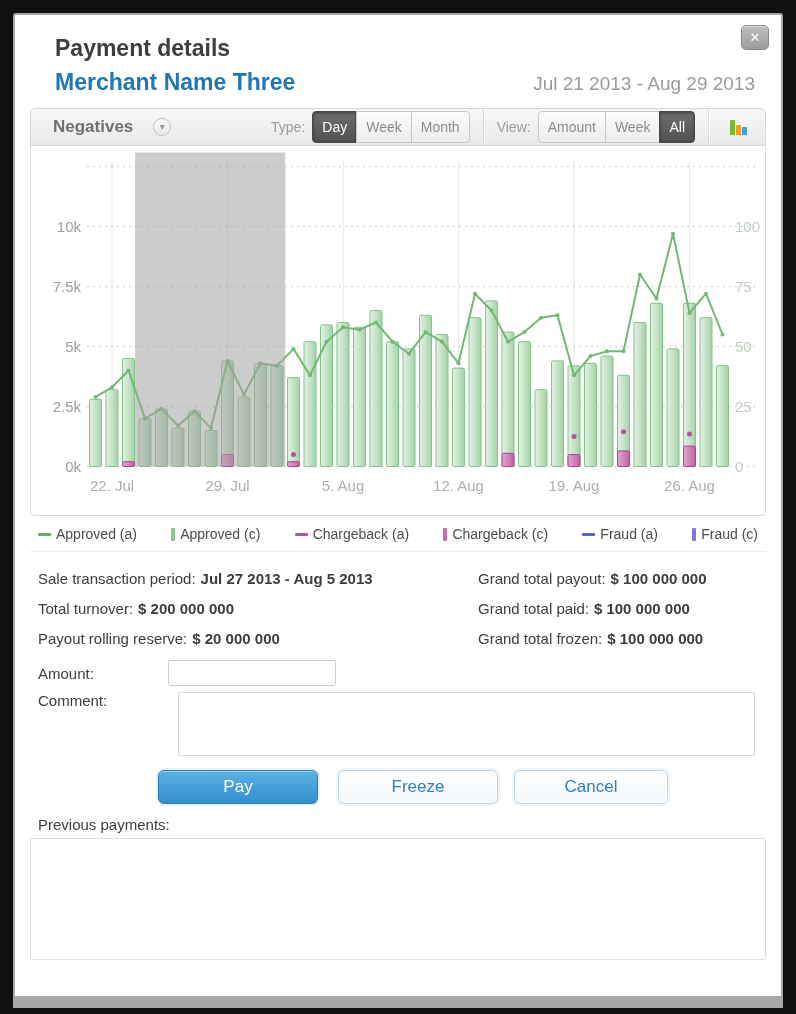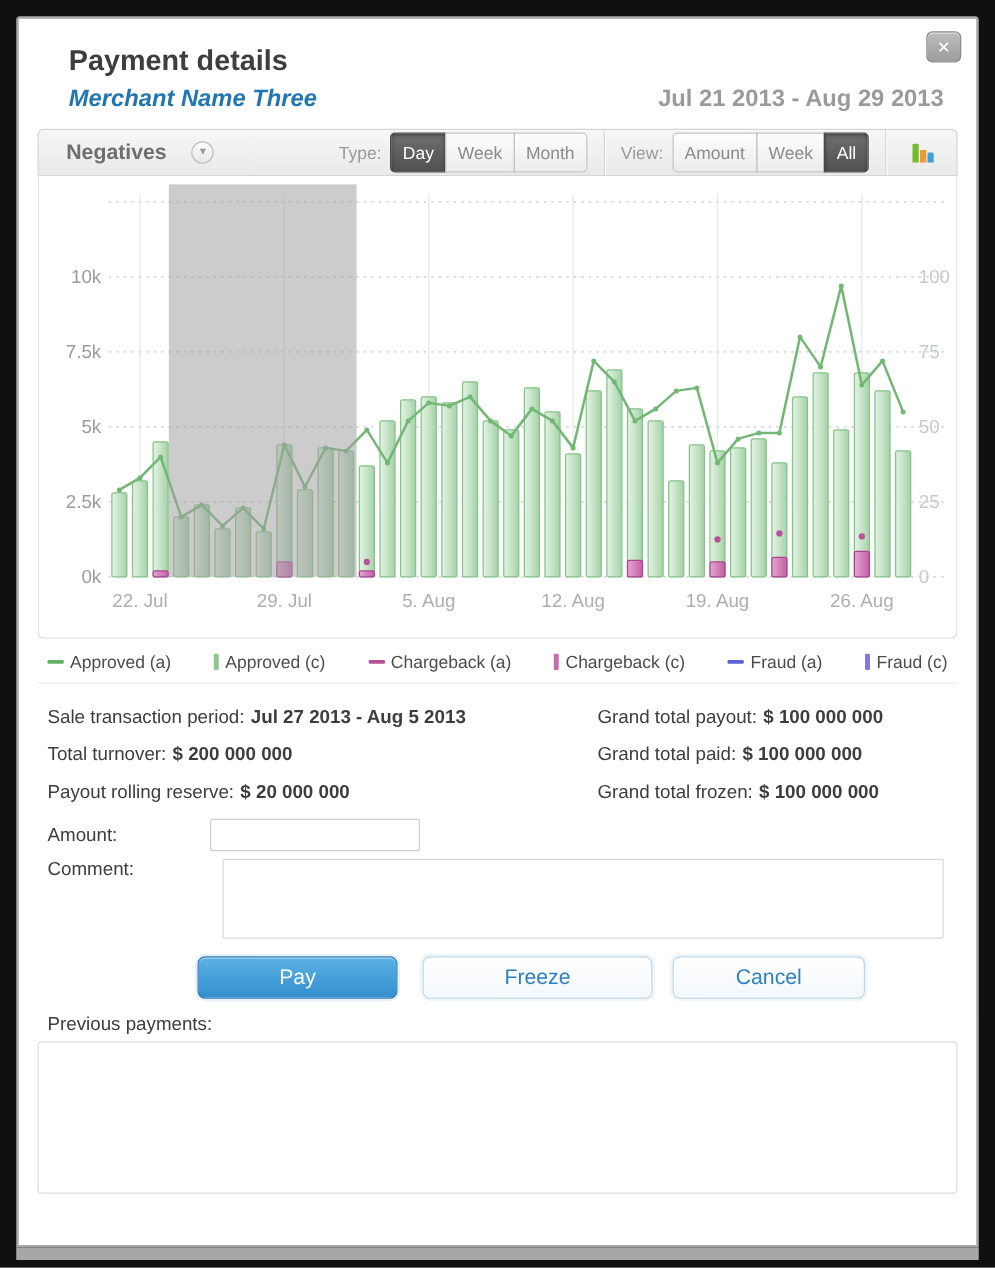--- a/index.html
+++ b/index.html
@@ -9,22 +9,22 @@
          background:#ffffff;border:2px solid #a8a8a8;border-radius:3px 3px 0 0;}
   .bottom-bar{position:absolute;left:13px;top:998px;width:770px;height:10px;background:#a6a6a6;}
   
   .close-btn{position:absolute;top:10px;right:12px;width:26px;height:23px;border-radius:5px;
       background:linear-gradient(#bdbdbd,#9d9d9d);border:1px solid #8a8a8a;
       box-shadow:inset 0 1px 0 rgba(255,255,255,.5);color:#fff;font-size:13px;font-weight:bold;
       display:flex;align-items:center;justify-content:center;cursor:pointer;}
   
   .title{margin:20px 0 0 40px;font-size:23px;font-weight:bold;color:#3e3e3e;}
   .subrow{display:flex;justify-content:space-between;align-items:baseline;margin:7px 26px 0 40px;}
-  .merchant{color:#2077b2;font-size:19px;font-weight:bold;cursor:pointer;font-style:italic;}
-  .daterange{color:#9a9a9a;font-size:19px;font-weight:bold;}
+  .merchant{color:#2077b2;font-size:23px;font-weight:bold;cursor:pointer;}
+  .daterange{color:#9a9a9a;font-size:19px;font-weight:normal;}
   
   .toolbar{display:flex;align-items:center;margin:12px 15px 0 15px;height:38px;
       background:linear-gradient(#f7f7f7,#e9e9e9);border:1px solid #d6d6d6;border-radius:5px 5px 0 0;
       padding:0 10px;box-sizing:border-box;}
   .neg-group{display:flex;align-items:center;gap:20px;margin-left:12px;cursor:pointer;}
   .neg-label{font-size:17px;font-weight:bold;color:#6f6f6f;}
   .chev-circle{width:16px;height:16px;border-radius:50%;border:1px solid #c0c0c0;
       background:linear-gradient(#fbfbfb,#e8e8e8);color:#9a9a9a;font-size:10px;line-height:15px;
       text-align:center;}
   .tb-spacer{flex:1;}
@@ -64,21 +64,21 @@
       font-family:inherit;font-size:14px;padding:0 6px;}
   .row-comment{margin-top:6px;display:flex;align-items:flex-start;gap:12px;}
   .comment-area{width:588px;height:64px;border:1px solid #d9d9d9;border-radius:2px;resize:none;
       font-family:inherit;font-size:14px;padding:4px 6px;box-sizing:border-box;}
   .btn-row{margin:14px 0 0 120px;display:flex;align-items:center;}
   .btn{height:34px;border-radius:6px;font-size:17px;font-family:inherit;cursor:pointer;}
   .btn-primary{width:160px;background:linear-gradient(#5ab1e4,#3390cf);border:1px solid #2d7ab8;
       color:#fff;box-shadow:0 0 0 2px #e9f1f8, inset 0 1px 0 rgba(255,255,255,.45);margin-right:20px;}
   .btn-secondary{background:linear-gradient(#ffffff,#f3f8fb);border:1px solid #bcd7e9;color:#2f7fc1;
       box-shadow:0 0 0 2px #f0f5fa, inset 0 0 0 1px #fff;}
-  .btn-freeze{width:184px;margin-right:16px;}
+  .btn-freeze{width:160px;margin-right:16px;}
   .btn-cancel{width:154px;}
   .prev-label{margin:12px 0 5px 23px;font-size:15px;color:#3d3d3d;}
   .prev-box{margin:0 15px;height:120px;border:1px solid #ddd;border-radius:3px;background:#fff;}
 </style>
 </head>
 <body>
 
 <div class="stage">
   <div class="modal">
 

